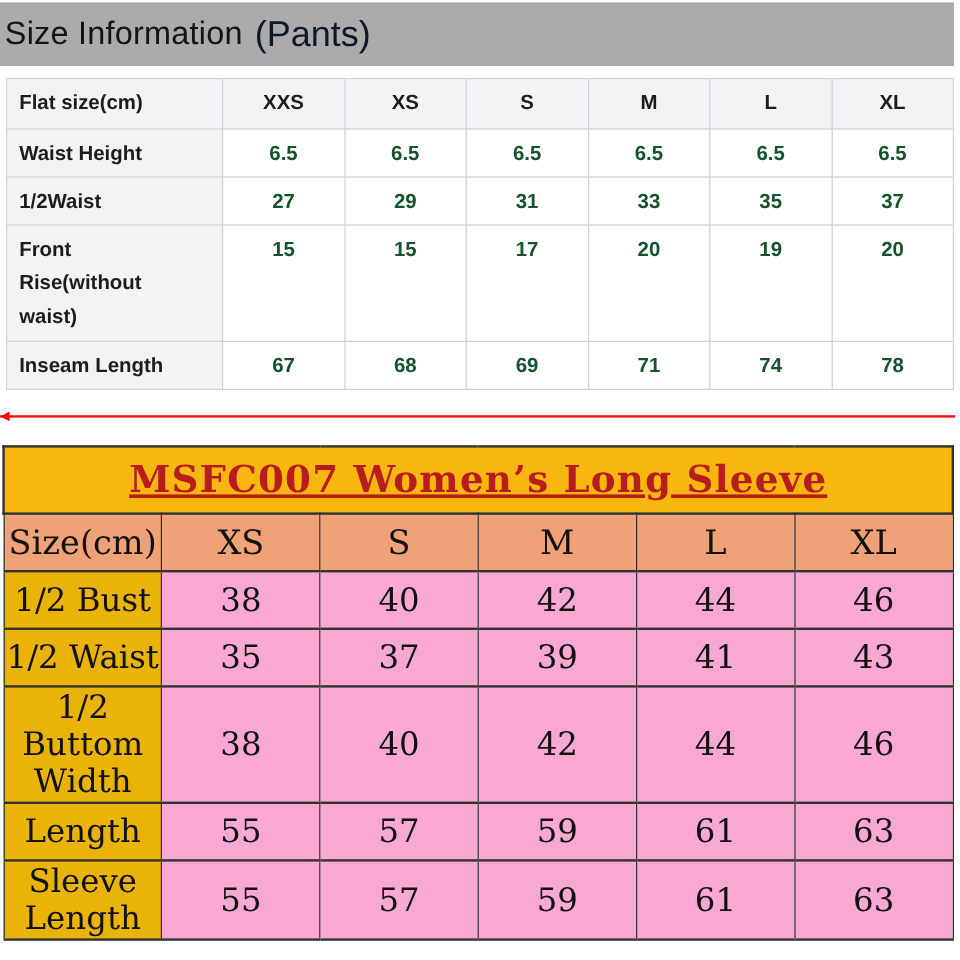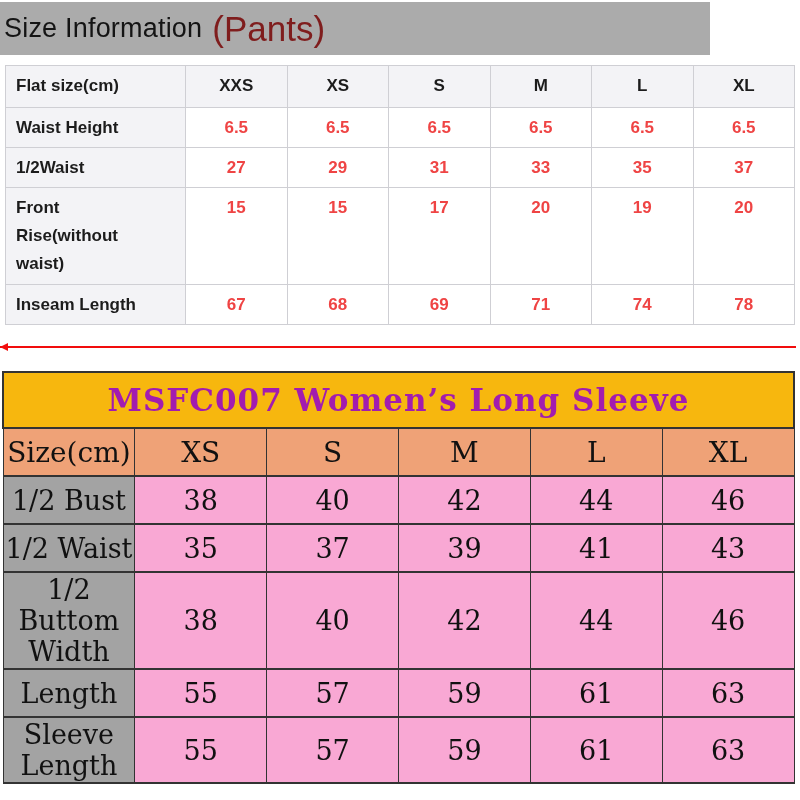--- a/index.html
+++ b/index.html
@@ -8,37 +8,37 @@
     width: 800px;
     height: 800px;
     overflow: hidden;
     background: #ffffff;
     font-family: "Liberation Sans", sans-serif;
   }
 
   
   .banner {
     margin-top: 2px;
-    width: 710px;
+    width: 795px;
     height: 53px;
     background: #ababab;
     display: flex;
     align-items: center;
     box-sizing: border-box;
     padding-left: 4px;
     white-space: nowrap;
   }
   .banner-title {
     font-size: 27px;
     color: #141414;
     letter-spacing: 0.2px;
   }
   .banner-sub {
-    font-size: 35px;
-    color: #7f1d1d;
+    font-size: 30px;
+    color: #0f172a;
     margin-left: 10px;
   }
 
   
   table.pants {
     margin: 10px 0 0 5px;
     width: 790px;
     border-collapse: collapse;
     table-layout: fixed;
   }
@@ -56,21 +56,21 @@
   table.pants tbody tr:nth-child(3) { height: 97px; }
   table.pants th:first-child { width: 180px; }
   table.pants .label {
     text-align: left;
     padding-left: 10px;
     padding-right: 28px;
     background: #f3f3f6;
     color: #1c1c1c;
   }
   table.pants thead th.size { background: #f3f3f6; color: #1c1c1c; text-align: center; }
-  table.pants td.num { text-align: center; color: #ef4444; background: #ffffff; }
+  table.pants td.num { text-align: center; color: #14532d; background: #ffffff; }
 
   
   .divider {
     position: relative;
     margin-top: 21px;
     width: 796px;
     height: 2px;
     background: #f10d0d;
   }
   .divider .arrow {
@@ -98,34 +98,35 @@
     text-align: center;
     vertical-align: middle;
     box-sizing: border-box;
     color: #111111;
   }
   table.sleeve tr.title-row th {
     height: 56px;
     background: #f7b70e;
     font-size: 31px;
     font-weight: bold;
-    color: #a21caf;
+    color: #b91c1c;
     letter-spacing: 1px;
     border-width: 2px;
+    text-decoration: underline;
   }
   table.sleeve tr.header-row { height: 48px; }
   table.sleeve tr.header-row th {
     background: #efa277;
     font-size: 28px;
     font-weight: normal;
   }
   table.sleeve tr.header-row th:first-child { width: 240px; }
   table.sleeve tbody tr { height: 48px; font-size: 27px; }
   table.sleeve tbody tr:nth-child(6) { height: 38px; }
-  table.sleeve td.label { background: #a3a3a3; }
+  table.sleeve td.label { background: #eab308; }
   table.sleeve td.num { background: #f9a8d4; }
 </style>
 </head>
 <body>
 
 <div>
 
   <div class="banner">
     <span class="banner-title">Size Information</span>
     <span class="banner-sub">(Pants)</span>

